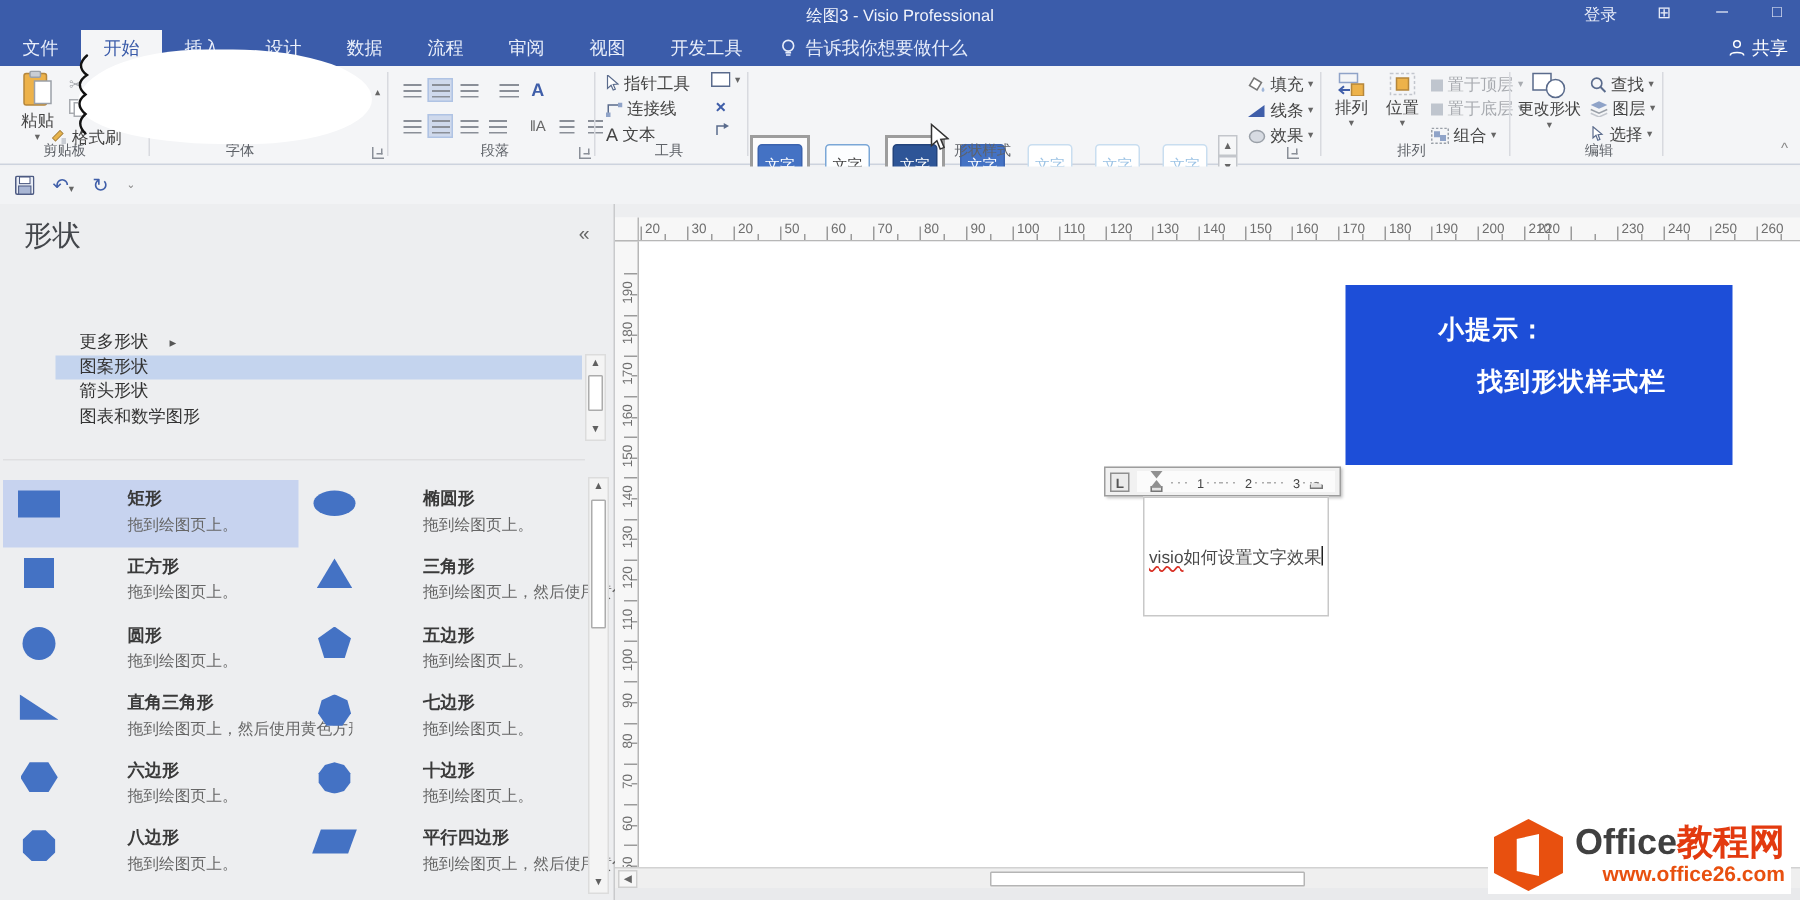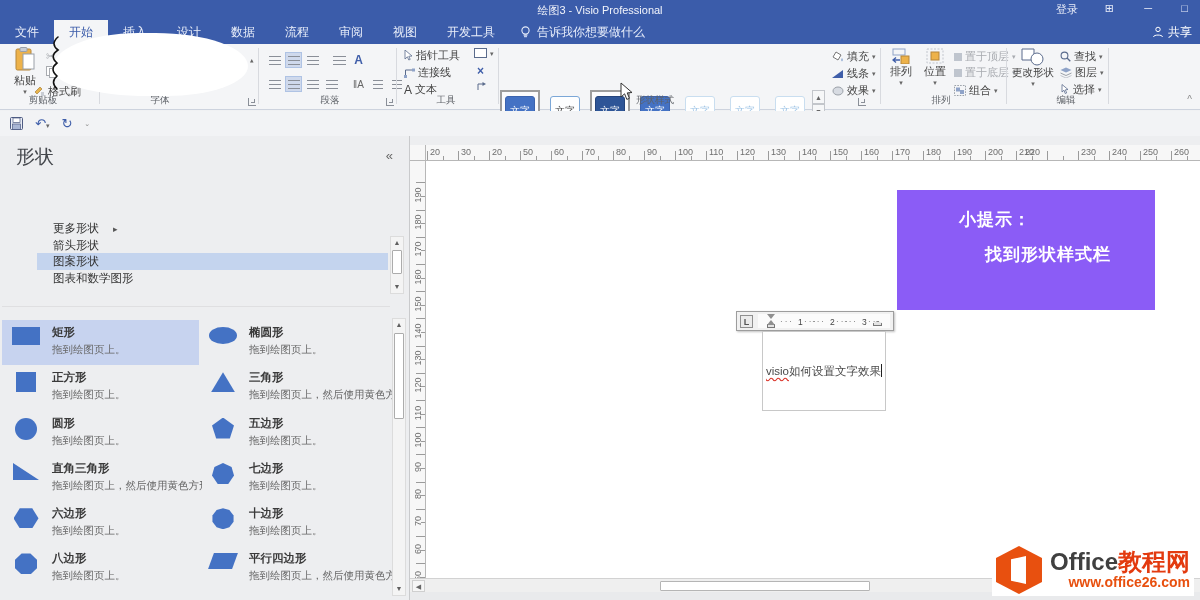--- a/index.html
+++ b/index.html
@@ -66,21 +66,21 @@
   #search input { flex:1; border:none; outline:none; font-size:11.5px; color:#555; padding:0 6px; background:transparent; font-family:inherit; }
   #search .dd { padding:0 4px; border-right:1px solid #E0E0E0; }
   .cat { height:16.5px; line-height:16.5px; padding-left:16px; font-size:11.5px; color:#333; }
   .cat.selected { background:#C4D4EE; }
   .cat .exp { margin-left:14px; font-size:9px; color:#555; }
   #cats { position:absolute; left:0; top:84px; width:388px;padding-left:37px; }
   .vscroll { position:absolute; width:14px; background:#F4F4F4; border:1px solid #DCDCDC; }
   .vs-btn { position:absolute; left:0; width:12px; height:12px; font-size:7px; color:#606060; text-align:center; line-height:12px; }
   .vs-thumb { position:absolute; left:1px; width:10px; background:#fff; border:1px solid #ACACAC; border-radius:1px; }
   #shape-grid { position:absolute; left:2px; top:184px; display:grid; grid-template-columns:197px 194px; grid-auto-rows:45.3px; }
-  .shape-item { display:flex; align-items:flex-start; padding:5px 0 0 4px; }
+  .shape-item { display:flex; align-items:flex-start; padding:5px 0 0 4px;gap:33px; }
   .shape-item.selected { background:#C7D3EF; }
   .shp-cell { width:40px; display:flex; justify-content:center; flex:none; margin-top:2px; }
   .shp { background:#4472C4; }
   .shp-rect { width:28px; height:18px; }
   .shp-ellipse { width:28px; height:17px; border-radius:50%; }
   .shp-square { width:20px; height:20px; }
   .shp-triangle { width:24px; height:20px; clip-path:polygon(50% 0,100% 100%,0 100%); }
   .shp-circle { width:22px; height:22px; border-radius:50%; }
   .shp-pentagon { width:22px; height:21px; clip-path:polygon(50% 0,100% 38%,81% 100%,19% 100%,0 38%); }
   .shp-right-triangle { width:26px; height:17px; clip-path:polygon(0 0,100% 100%,0 100%); }
@@ -459,22 +459,22 @@
     <span><span class="qi">↶</span><span class="dd">▾</span></span>
     <span class="qi">↻</span>
     <span class="dd" style="color:#888">⌄</span>
   </div>
 
   <div id="panel">
     <div id="panel-title">形状</div>
     <div id="panel-collapse">«</div>
     <div id="cats">
         <div class="cat">更多形状<span class="exp">▸</span></div>
+        <div class="cat selected">图案形状</div>
         <div class="cat">箭头形状</div>
-        <div class="cat selected">图案形状</div>
         <div class="cat">图表和数学图形</div>
       </div>
     <div class="vscroll" style="left:390px;top:100px;height:58px">
       <div class="vs-btn" style="top:0">▲</div>
       <div class="vs-thumb" style="top:13px;height:24px"></div>
       <div class="vs-btn" style="bottom:0">▼</div>
     </div>
     <div style="position:absolute;left:2px;top:170px;width:388px;height:1px;background:#DFDFE1"></div>
     <div id="shape-grid">
         <div class="shape-item selected">
@@ -714,21 +714,21 @@
         <div class="vtick" style="top: 375px; width: 9px;"></div>
         <div class="vtick" style="top: 388.6px; width: 4px;"></div>
         <div class="vlab" style="top: 382.6px;">60</div>
         <div class="vtick" style="top: 402.2px; width: 9px;"></div>
         <div class="vtick" style="top: 415.8px; width: 4px;"></div>
         <div class="vlab" style="top: 409.8px;">50</div>
       </div>
     <div style="position:absolute;left:0;top:9px;width:16px;height:16px;background:#F7F7F7;border-right:1px solid #B7B7B7;border-bottom:1px solid #B7B7B7"></div>
     <div id="page"></div>
 
-    <div id="tipbox" style="background: #8b5cf6;">
+    <div id="tipbox" style="background: #1d4ed8;">
         <div class="tip-line">小提示：</div>
         <div class="tip-line">找到形状样式栏</div>
       </div>
 
     <div id="miniruler">
       <div id="tabsel">L</div>
       <div id="mr-strip">
         <div class="mr-first"></div>
         <div class="mr-hang"></div>
         <div class="mr-right"></div>

